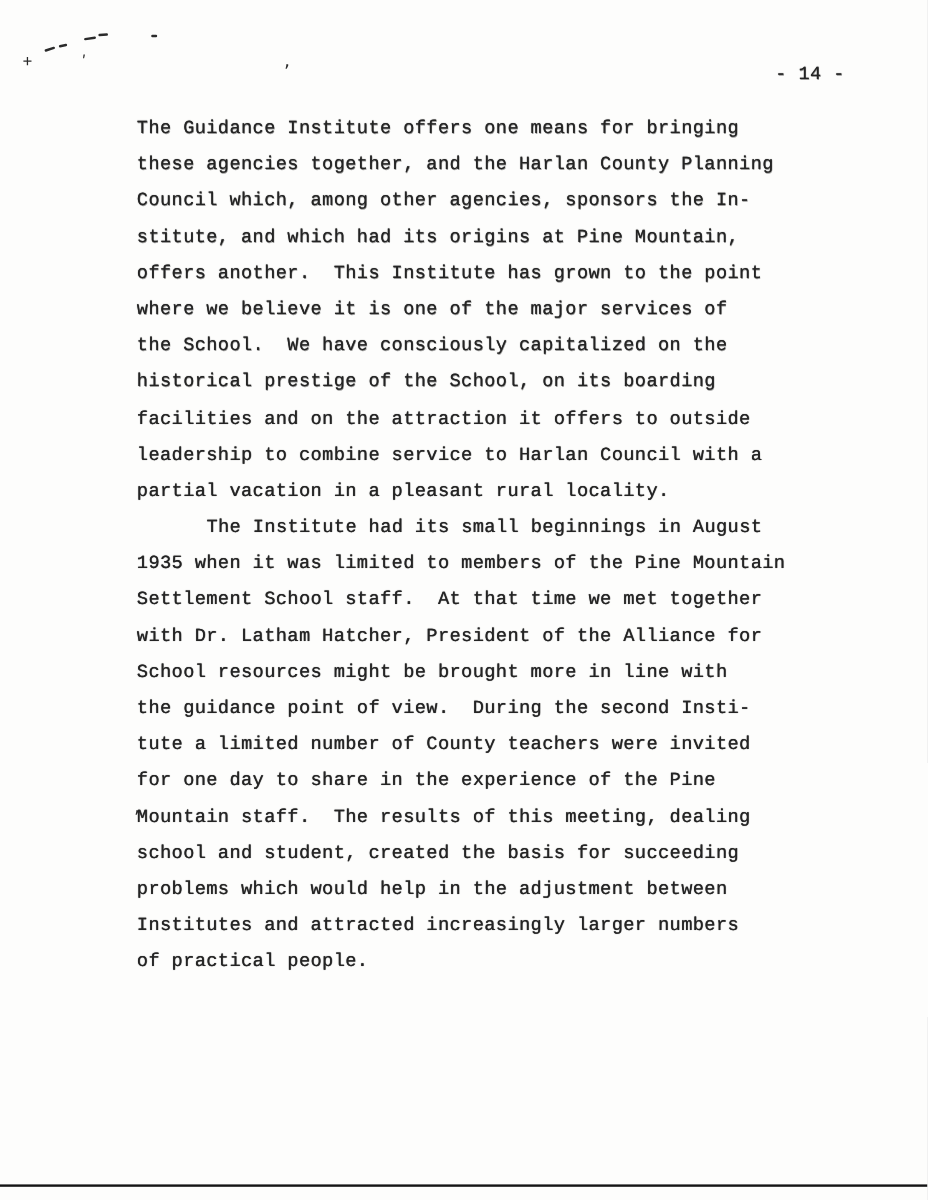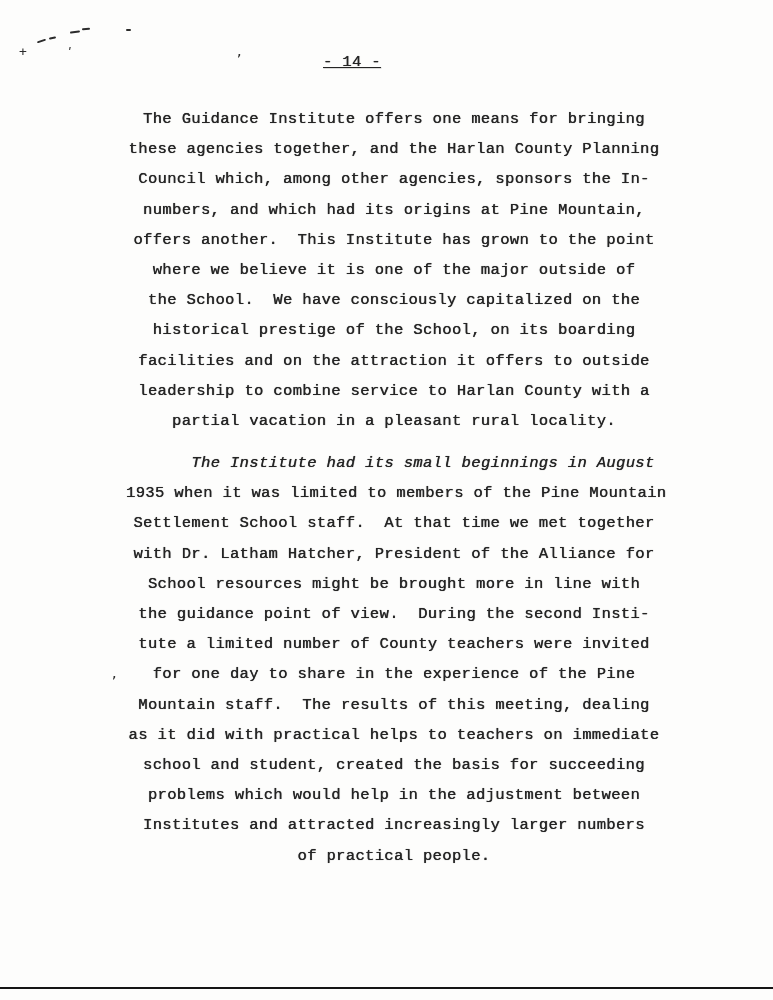--- a/index.html
+++ b/index.html
@@ -20,39 +20,37 @@
   .tw {
     font-size: 15.5px;
     letter-spacing: 0.35px;
     text-shadow: 0 0 0.7px rgba(30,30,30,0.85), 0.4px 0.4px 0.3px rgba(60,60,60,0.45);
   }
   .page-number {
     position: absolute;
     top: 53px;
     left: 0;
     width: 704px;
-    text-align: center;
+    text-align: right;
     white-space: pre;
-    text-decoration: underline;
   }
   .doc-body {
     position: absolute;
     top: 92px;
     left: 114px;
     width: 560px;
   }
-  .paragraph { margin: 12px; text-align: center; }
+  .paragraph { margin: 0; }
   .line {
     height: 30.2px;
     line-height: 30.2px;
     white-space: pre;
   }
   .paragraph.indent .line:first-child {
     padding-left: 58px;
-    font-style: italic;
   }
   
   .mark {
     position: absolute;
     background: #2b2b2b;
   }
   .mark.dash { height: 2px; border-radius: 1px; }
   .glyph-mark {
     position: absolute;
     font-size: 13px;
@@ -83,40 +81,39 @@
   <span class="glyph-mark" style="left:235px; top:52px;">’</span>
   <span class="glyph-mark" style="left:110px; top:674px;">’</span>
 
   <div class="page-number tw">- 14 -</div>
 
   <div class="doc-body tw">
       <div class="paragraph">
         <div class="line">The Guidance Institute offers one means for bringing</div>
         <div class="line">these agencies together, and the Harlan County Planning</div>
         <div class="line">Council which, among other agencies, sponsors the In-</div>
-        <div class="line">numbers, and which had its origins at Pine Mountain,</div>
+        <div class="line">stitute, and which had its origins at Pine Mountain,</div>
         <div class="line">offers another.  This Institute has grown to the point</div>
-        <div class="line">where we believe it is one of the major outside of</div>
+        <div class="line">where we believe it is one of the major services of</div>
         <div class="line">the School.  We have consciously capitalized on the</div>
         <div class="line">historical prestige of the School, on its boarding</div>
         <div class="line">facilities and on the attraction it offers to outside</div>
-        <div class="line">leadership to combine service to Harlan County with a</div>
+        <div class="line">leadership to combine service to Harlan Council with a</div>
         <div class="line">partial vacation in a pleasant rural locality.</div>
       </div>
       <div class="paragraph indent">
         <div class="line">The Institute had its small beginnings in August</div>
         <div class="line">1935 when it was limited to members of the Pine Mountain</div>
         <div class="line">Settlement School staff.  At that time we met together</div>
         <div class="line">with Dr. Latham Hatcher, President of the Alliance for</div>
         <div class="line">School resources might be brought more in line with</div>
         <div class="line">the guidance point of view.  During the second Insti-</div>
         <div class="line">tute a limited number of County teachers were invited</div>
         <div class="line">for one day to share in the experience of the Pine</div>
         <div class="line">Mountain staff.  The results of this meeting, dealing</div>
-        <div class="line">as it did with practical helps to teachers on immediate</div>
         <div class="line">school and student, created the basis for succeeding</div>
         <div class="line">problems which would help in the adjustment between</div>
         <div class="line">Institutes and attracted increasingly larger numbers</div>
         <div class="line">of practical people.</div>
       </div>
     </div>
 
   <div class="bottom-edge"></div>
 
 </div>

